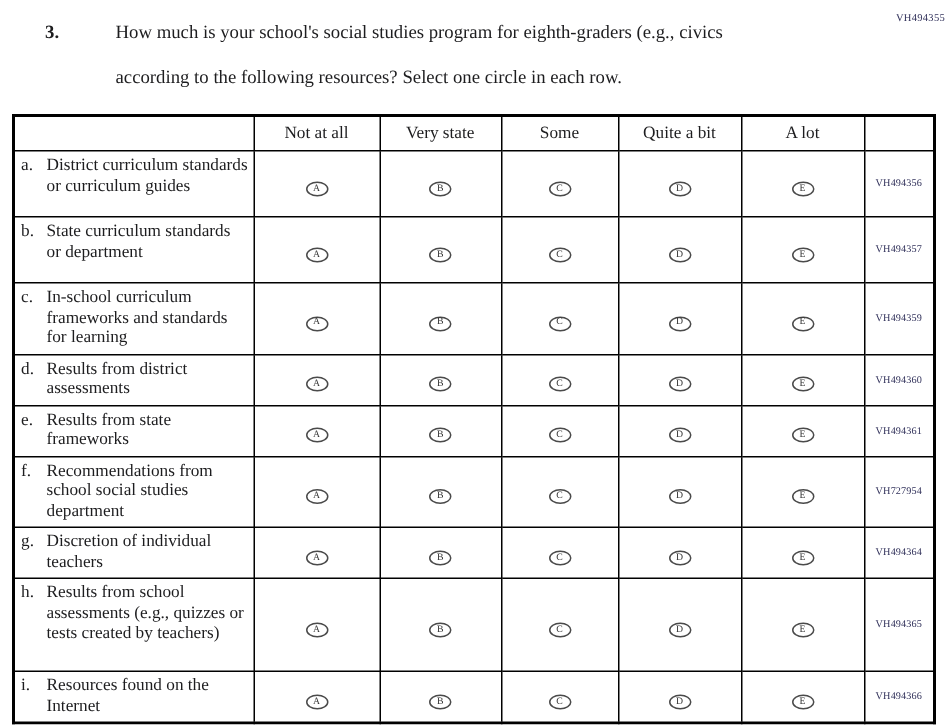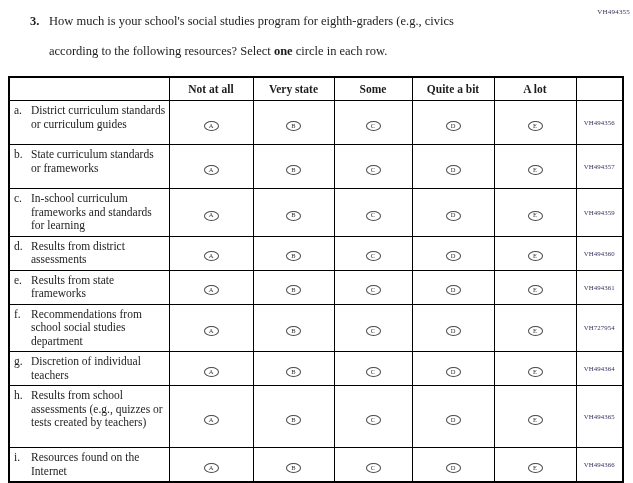--- a/index.html
+++ b/index.html
@@ -26,35 +26,36 @@
     font-weight: bold;
     font-size: 12.5px;
     width: 19px;
     flex: 0 0 19px;
     line-height: 15px;
   }
   .q-text {
     font-size: 12.5px;
     line-height: 15px;
     width: 520px;
-  }
-  .q-text .bold { font-weight: bold; }
+    margin-left: 28px;
+  }
+  .q-text .bold { font-weight: normal; }
   table.matrix {
     border-collapse: collapse;
     margin: 17px 0 0 8px;
     width: 614px;
     table-layout: fixed;
   }
   table.matrix th, table.matrix td {
     border: 1px solid #000;
   }
   table.matrix { border: 2px solid #000; }
   thead th {
     font-size: 11.5px;
-    font-weight: bold;
+    font-weight: normal;
     text-align: center;
     padding: 5px 2px;
     border-bottom: 3px double #000;
     background: #fff;
   }
   td.label-cell {
     vertical-align: top;
     padding: 3px 3px 3px 4px;
     font-size: 11.5px;
     line-height: 13.5px;
@@ -144,21 +145,21 @@
         <td class="bubble-cell"><span class="bubble">C</span></td>
         <td class="bubble-cell"><span class="bubble">D</span></td>
         <td class="bubble-cell"><span class="bubble">E</span></td>
         <td class="code-cell">VH494356</td>
   </tr>
 
   <tr data-rowsize="3">
     <td class="label-cell">
       <div class="label-inner">
         <span class="row-letter">b.</span>
-        <span class="row-text">State curriculum standards or frameworks</span>
+        <span class="row-text">State curriculum standards or department</span>
       </div>
     </td>
     <td class="bubble-cell"><span class="bubble">A</span></td>
         <td class="bubble-cell"><span class="bubble">B</span></td>
         <td class="bubble-cell"><span class="bubble">C</span></td>
         <td class="bubble-cell"><span class="bubble">D</span></td>
         <td class="bubble-cell"><span class="bubble">E</span></td>
         <td class="code-cell">VH494357</td>
   </tr>
 

